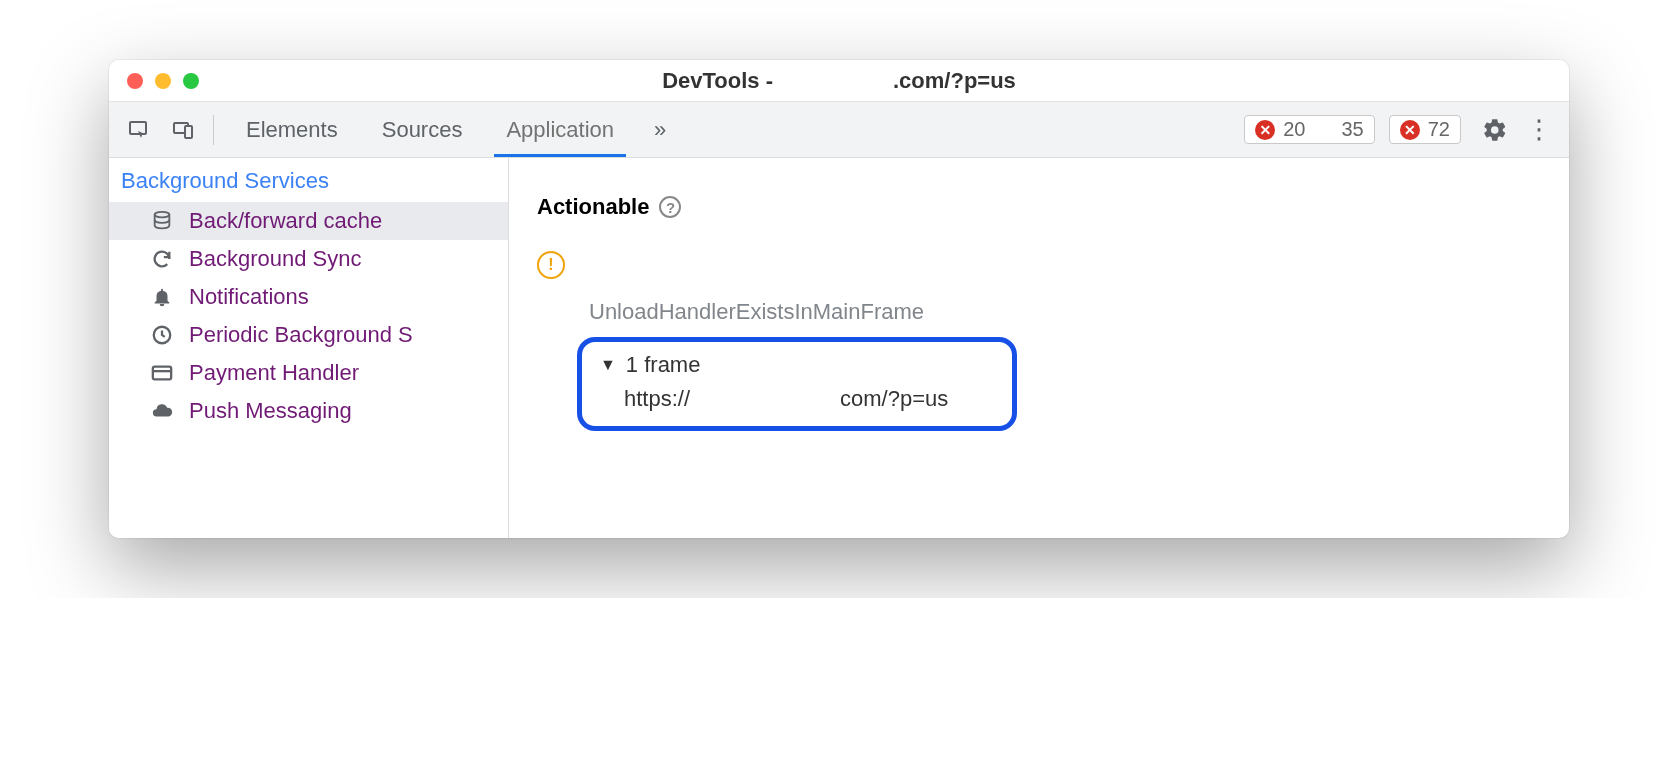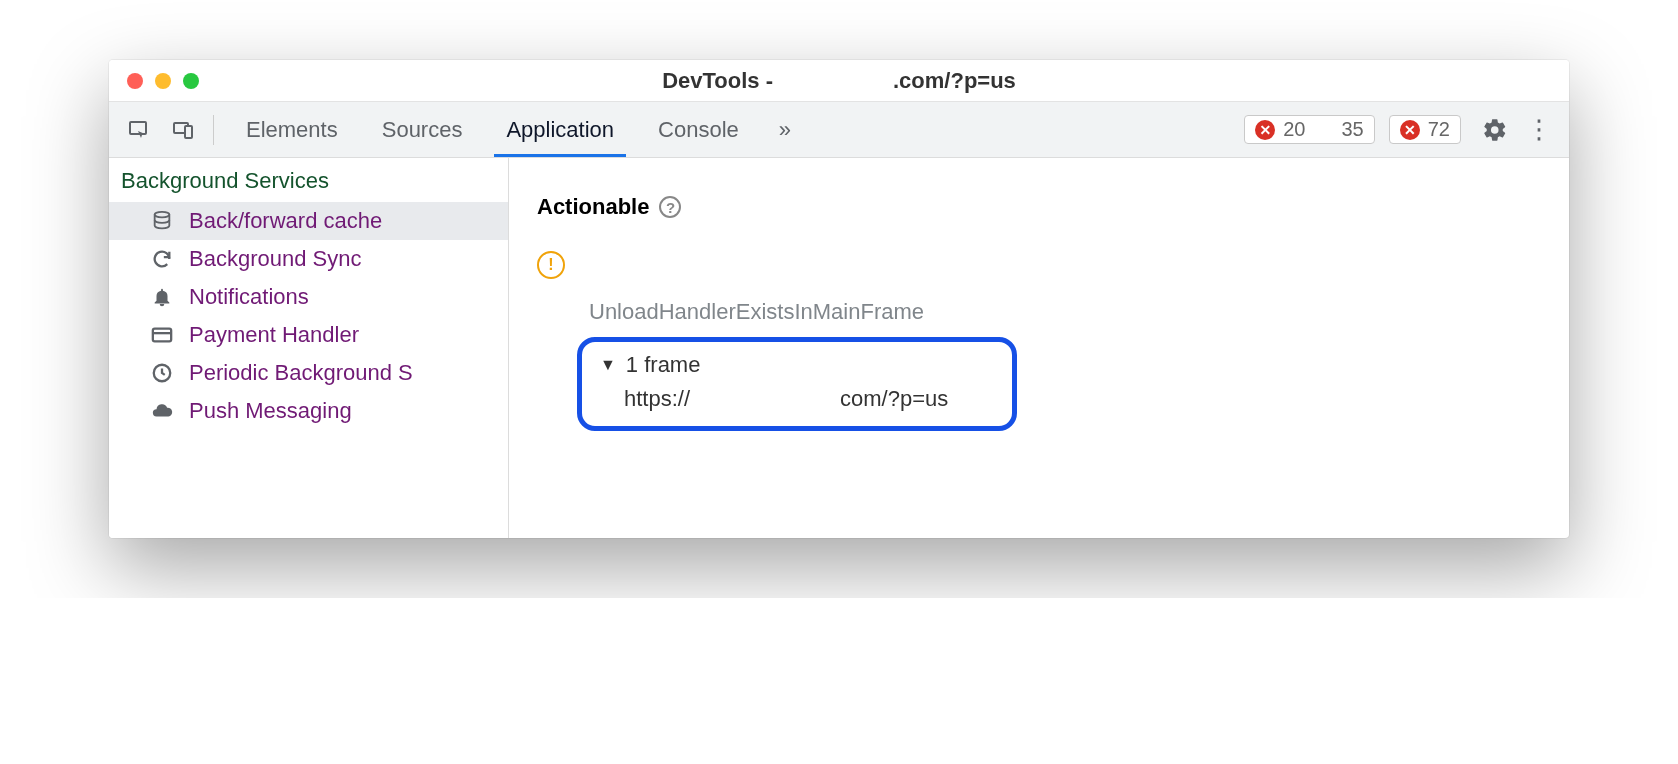--- a/index.html
+++ b/index.html
@@ -6,21 +6,21 @@
   body {
     font-family: -apple-system, BlinkMacSystemFont, "Segoe UI", Helvetica, Arial, sans-serif;
     background: #ffffff;
     display: flex;
     justify-content: center;
     align-items: flex-start;
     padding: 60px 40px;
   }
   .window {
     width: 1460px;
-    border-radius: 4px;
+    border-radius: 10px;
     background: #ffffff;
     box-shadow: 0 30px 80px rgba(0,0,0,0.35), 0 0 0 1px rgba(0,0,0,0.05);
     overflow: hidden;
   }
   
   .titlebar {
     position: relative;
     height: 42px;
     background: #ffffff;
     border-bottom: 1px solid #e3e3e3;
@@ -76,21 +76,21 @@
   .tab {
     padding: 0 22px;
     display: flex;
     align-items: center;
     font-size: 22px;
     color: #5f6368;
     cursor: pointer;
     position: relative;
   }
   .tab.active {
-    color: #0f172a;
+    color: #737373;
   }
   .tab.active::after {
     content: "";
     position: absolute;
     bottom: 0; left: 10px; right: 10px;
     height: 3px;
     background: #1a73e8;
   }
   .tb-spacer { flex: 1; }
   .badge-box {
@@ -119,21 +119,21 @@
   .sidebar {
     width: 400px;
     border-right: 1px solid #dcdcdc;
     background: #fff;
     display: flex;
     flex-direction: column;
     overflow: hidden;
   }
   .sidebar-header {
     font-size: 22px;
-    color: #14532d;
+    color: #3b82f6;
     padding: 10px 12px 8px;
   }
   .side-item {
     display: flex;
     align-items: center;
     gap: 14px;
     padding: 6px 14px 6px 40px;
     font-size: 22px;
     color: #701a75;
     white-space: nowrap;
@@ -242,21 +242,20 @@
         <rect x="3" y="5" width="14" height="10" rx="1"></rect>
         <rect x="14" y="8" width="7" height="12" rx="1" fill="#f1f3f4"></rect>
       </svg>
     </div>
     <div class="tb-sep"></div>
 
     <div class="tabs">
       <div class="tab">Elements</div>
       <div class="tab">Sources</div>
       <div class="tab active">Application</div>
-      <div class="tab">Console</div>
     </div>
     <div class="tb-iconbtn" style="font-size:22px;color:#5f6368;">»</div>
 
     <div class="tb-spacer"></div>
 
     <div class="badge-box">
       <span class="ico ico-error">✕</span>
       <span>20</span>
       <span class="ico ico-warn">▲</span>
       <span>35</span>
@@ -306,35 +305,35 @@
           <svg width="22" height="22" viewBox="0 0 24 24" fill="currentColor">
             <path d="M12 22a2.5 2.5 0 0 0 2.5-2.5h-5A2.5 2.5 0 0 0 12 22zm6-6V11a6 6 0 0 0-5-5.91V4a1 1 0 0 0-2 0v1.09A6 6 0 0 0 6 11v5l-2 2v1h16v-1z"></path>
           </svg>
         </span>
         <span>Notifications</span>
       </div>
 
       <div class="side-item">
         <span class="side-icon">
           <svg width="22" height="22" viewBox="0 0 24 24" fill="none" stroke="currentColor" stroke-width="2.5">
+            <circle cx="12" cy="12" r="9"></circle>
+              <path d="M12 7v5l3 2"></path>
+          </svg>
+        </span>
+        <span>Periodic Background S</span>
+      </div>
+
+      <div class="side-item">
+        <span class="side-icon">
+          <svg width="22" height="22" viewBox="0 0 24 24" fill="none" stroke="currentColor" stroke-width="2.5">
             <rect x="2" y="5" width="20" height="14" rx="2"></rect>
               <path d="M2 10h20"></path>
           </svg>
         </span>
         <span>Payment Handler</span>
-      </div>
-
-      <div class="side-item">
-        <span class="side-icon">
-          <svg width="22" height="22" viewBox="0 0 24 24" fill="none" stroke="currentColor" stroke-width="2.5">
-            <circle cx="12" cy="12" r="9"></circle>
-              <path d="M12 7v5l3 2"></path>
-          </svg>
-        </span>
-        <span>Periodic Background S</span>
       </div>
 
       <div class="side-item">
         <span class="side-icon">
           <svg width="24" height="22" viewBox="0 0 24 24" fill="currentColor">
             <path d="M19 18H6a4 4 0 0 1 0-8 6 6 0 0 1 11.6-1.5A4.5 4.5 0 0 1 19 18z"></path>
           </svg>
         </span>
         <span>Push Messaging</span>
       </div>

